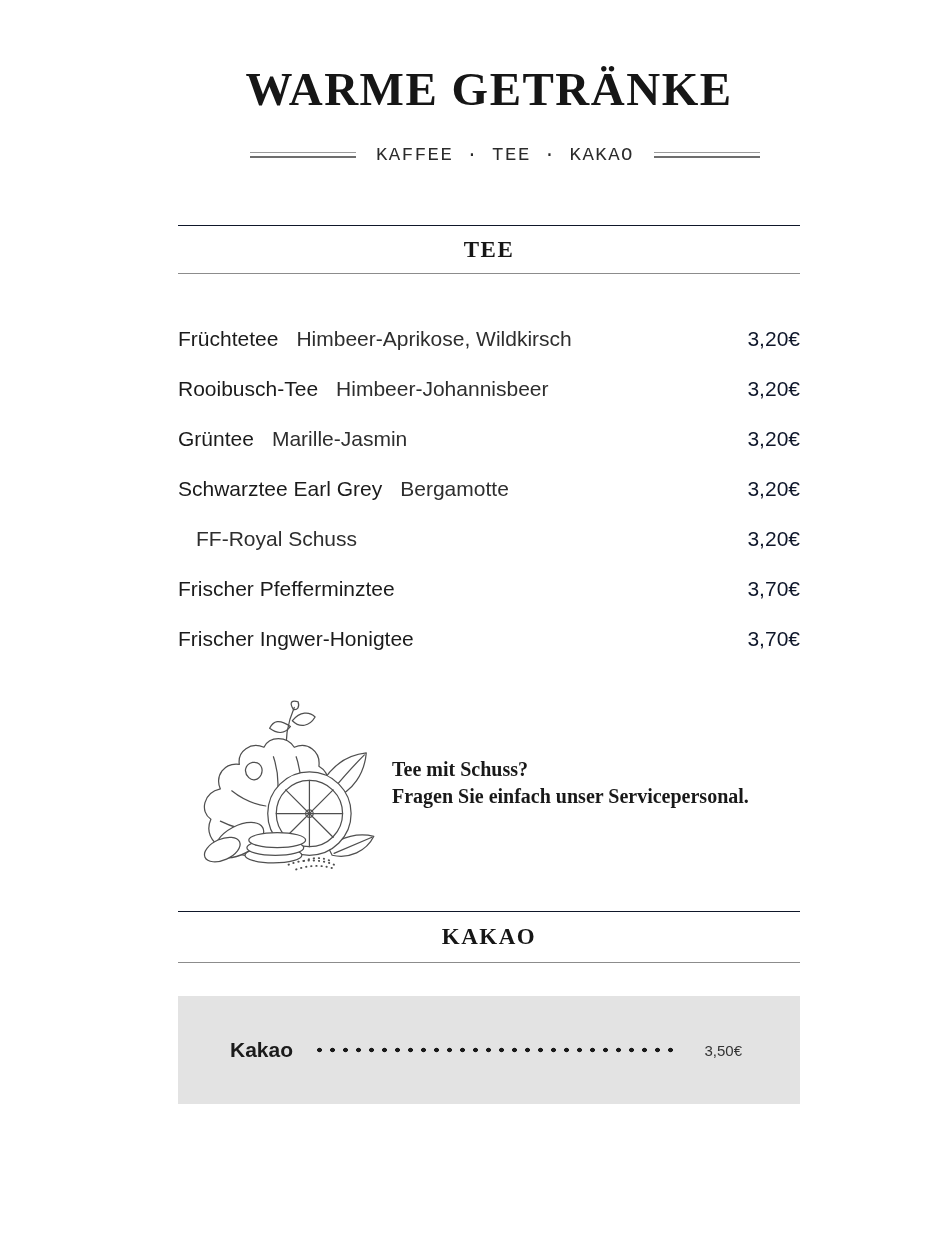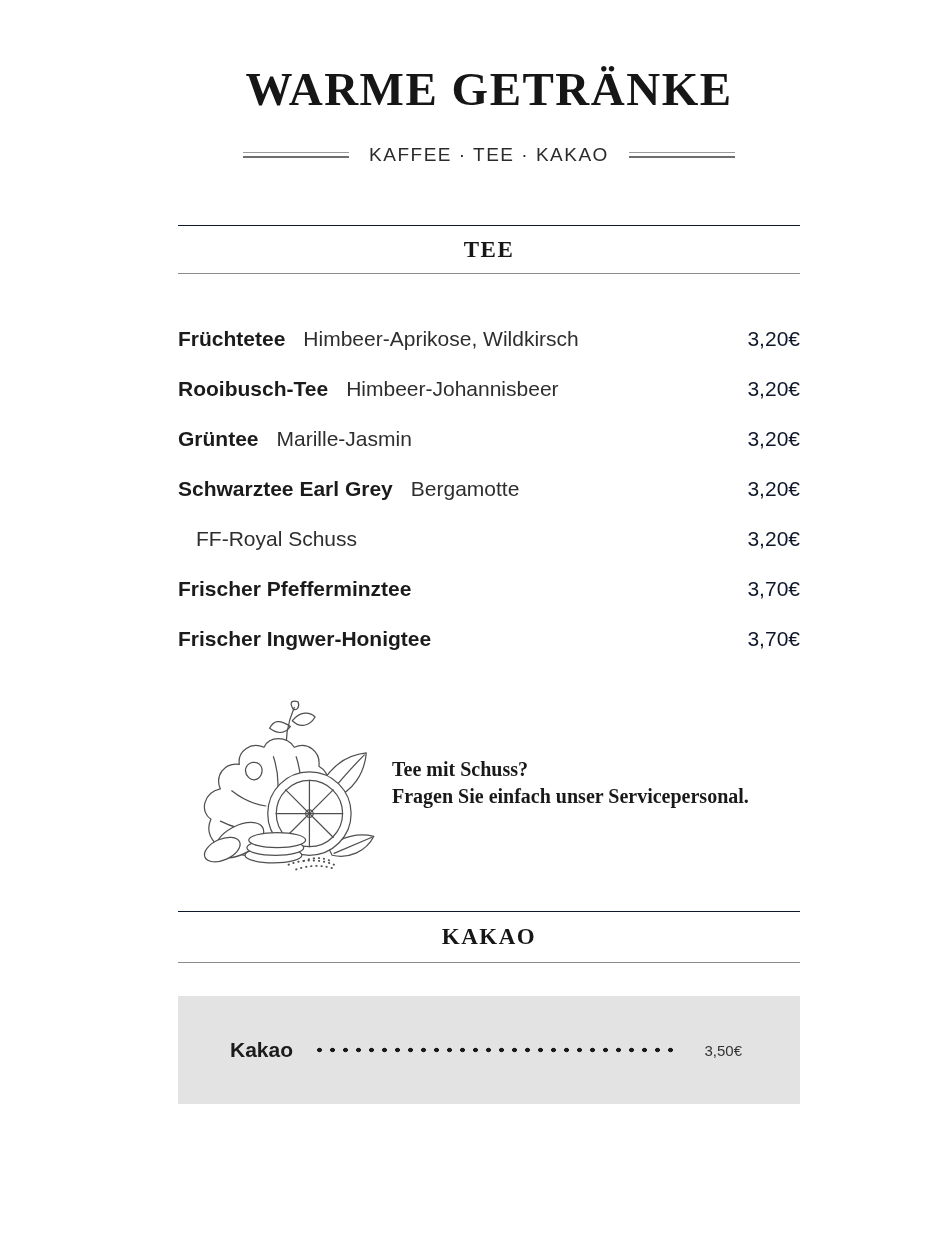--- a/index.html
+++ b/index.html
@@ -19,22 +19,22 @@
     position: absolute; top: 62px; left: 0; width: 622px;
     text-align: center;
     font-family: "Liberation Serif", serif;
     font-weight: 700; font-size: 47px; letter-spacing: 1.5px;
     color: #161616;
     white-space: nowrap;
   }
 
   
   .subtitle-row {
-    position: absolute; top: 144px; left: 0; width: 622px;
-    display: flex; align-items: center; justify-content: center;
+    position: absolute; top: 144px; left: 16px; width: 622px;
+    display: flex; align-items: center; justify-content: center; font-family: Liberation Mono, monospace;
   }
   .double-rule {
     width: 106px; height: 3px;
     border-top: 1px solid #9a9a9a;
     border-bottom: 2px solid #6e6e6e;
   }
   .subtitle-text {
     margin: 0 20px;
     font-size: 19px; letter-spacing: 1.5px; color: #2b2b2b;
     white-space: nowrap;
@@ -53,21 +53,21 @@
   .section-tee { top: 225px; height: 47px; line-height: 47px; font-size: 23px; }
   .section-kakao { top: 911px; height: 50px; line-height: 50px; font-size: 23px; }
 
   
   .item-list { position: absolute; top: 314px; left: 0; width: 622px; }
   .menu-item {
     display: flex; align-items: baseline;
     height: 50px;
   }
   .menu-item > span { line-height: 50px; }
-  .item-name { font-weight: 700; font-size: 21px; color: #1b1b1b; white-space: nowrap; }
+  .item-name { font-weight: 400; font-size: 21px; color: #1b1b1b; white-space: nowrap; }
   .item-desc { margin-left: 18px; font-size: 21px; color: #2e2e2e; white-space: nowrap; }
   .item-desc:empty { display: none; }
   .item-spacer { flex: 1; }
   .item-price { font-size: 21px; color: #0f172a; white-space: nowrap; }
 
   
   .tip-block { position: absolute; top: 698px; left: 0; width: 622px; height: 180px; }
   .tip-illustration { position: absolute; left: 8px; top: 0; width: 190px; height: 180px; }
   .tip-text {
     position: absolute; left: 214px; top: 58px;

